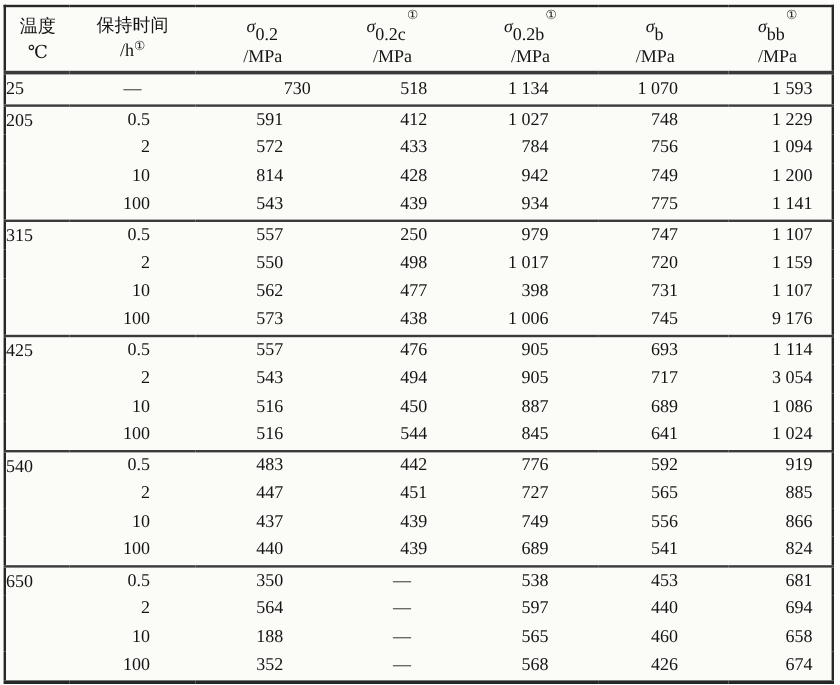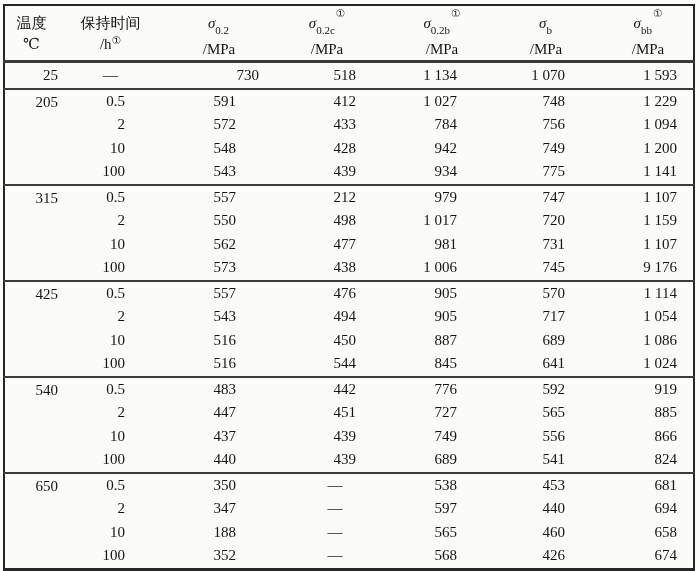--- a/index.html
+++ b/index.html
@@ -26,28 +26,28 @@
   thead th{
     height:50px;vertical-align:middle;text-align:center;
     border-bottom:3px solid #3a3a3a;font-size:15px;line-height:21px;
   }
   thead th.c4{padding-right:16px}
   thead th.c5{padding-right:10px}
   thead th.c6{padding-right:14px}
   thead th.c7{padding-right:4px}
   .h1{margin-top:2px}
   .sym{font-style:italic;font-size:15px}
-  .h1 sub{font-size:11px;position:relative;bottom:-2px;font-style:normal}
+  .h1 sub{font-size:15px;position:relative;bottom:-2px;font-style:normal}
   .h1 sup{font-size:10.5px;position:relative;top:-5px;margin-left:1px;font-style:normal}
   .usup{font-size:10.5px;position:relative;top:-5px}
   tbody td{
     height:23.5px;font-size:15px;line-height:23.5px;vertical-align:middle;
     white-space:nowrap;
   }
-  td.temp{text-align:right;vertical-align:top;padding-top:1px}
+  td.temp{text-align:left;vertical-align:top;padding-top:1px}
   td.num{text-align:right}
   td.p2{padding-right:38px}
   td.p3{padding-right:39px}
   td.p4{padding-right:39px}
   td.p5{padding-right:42px}
   td.p6{padding-right:42px}
   td.p7{padding-right:16px}
   td.shift{padding-right:16px}
   td.dash{text-align:center;padding-right:0}
   tr.gstart td{border-top:2px solid #3b3b3b}
@@ -121,85 +121,85 @@
     <tr>
       <td class="num p2">2</td>
       <td class="num p3">572</td>
       <td class="num p4">433</td>
       <td class="num p5">784</td>
       <td class="num p6">756</td>
       <td class="num p7">1 094</td>
     </tr>
     <tr>
       <td class="num p2">10</td>
-      <td class="num p3">548</td>
+      <td class="num p3">814</td>
       <td class="num p4">428</td>
       <td class="num p5">942</td>
       <td class="num p6">749</td>
       <td class="num p7">1 200</td>
     </tr>
     <tr>
       <td class="num p2">100</td>
       <td class="num p3">543</td>
       <td class="num p4">439</td>
       <td class="num p5">934</td>
       <td class="num p6">775</td>
       <td class="num p7">1 141</td>
     </tr>
 
     <tr class="gstart">
       <td class="temp" rowspan="4">315</td>
       <td class="num p2">0.5</td>
       <td class="num p3">557</td>
-      <td class="num p4">212</td>
+      <td class="num p4">250</td>
       <td class="num p5">979</td>
       <td class="num p6">747</td>
       <td class="num p7">1 107</td>
     </tr>
     <tr>
       <td class="num p2">2</td>
       <td class="num p3">550</td>
       <td class="num p4">498</td>
       <td class="num p5">1 017</td>
       <td class="num p6">720</td>
       <td class="num p7">1 159</td>
     </tr>
     <tr>
       <td class="num p2">10</td>
       <td class="num p3">562</td>
       <td class="num p4">477</td>
-      <td class="num p5">981</td>
+      <td class="num p5">398</td>
       <td class="num p6">731</td>
       <td class="num p7">1 107</td>
     </tr>
     <tr>
       <td class="num p2">100</td>
       <td class="num p3">573</td>
       <td class="num p4">438</td>
       <td class="num p5">1 006</td>
       <td class="num p6">745</td>
       <td class="num p7">9 176</td>
     </tr>
 
     <tr class="gstart">
       <td class="temp" rowspan="4">425</td>
       <td class="num p2">0.5</td>
       <td class="num p3">557</td>
       <td class="num p4">476</td>
       <td class="num p5">905</td>
-      <td class="num p6">570</td>
+      <td class="num p6">693</td>
       <td class="num p7">1 114</td>
     </tr>
     <tr>
       <td class="num p2">2</td>
       <td class="num p3">543</td>
       <td class="num p4">494</td>
       <td class="num p5">905</td>
       <td class="num p6">717</td>
-      <td class="num p7">1 054</td>
+      <td class="num p7">3 054</td>
     </tr>
     <tr>
       <td class="num p2">10</td>
       <td class="num p3">516</td>
       <td class="num p4">450</td>
       <td class="num p5">887</td>
       <td class="num p6">689</td>
       <td class="num p7">1 086</td>
     </tr>
     <tr>
@@ -249,21 +249,21 @@
       <td class="temp" rowspan="4">650</td>
       <td class="num p2">0.5</td>
       <td class="num p3">350</td>
       <td class="dash">—</td>
       <td class="num p5">538</td>
       <td class="num p6">453</td>
       <td class="num p7">681</td>
     </tr>
     <tr>
       <td class="num p2">2</td>
-      <td class="num p3">347</td>
+      <td class="num p3">564</td>
       <td class="dash">—</td>
       <td class="num p5">597</td>
       <td class="num p6">440</td>
       <td class="num p7">694</td>
     </tr>
     <tr>
       <td class="num p2">10</td>
       <td class="num p3">188</td>
       <td class="dash">—</td>
       <td class="num p5">565</td>

